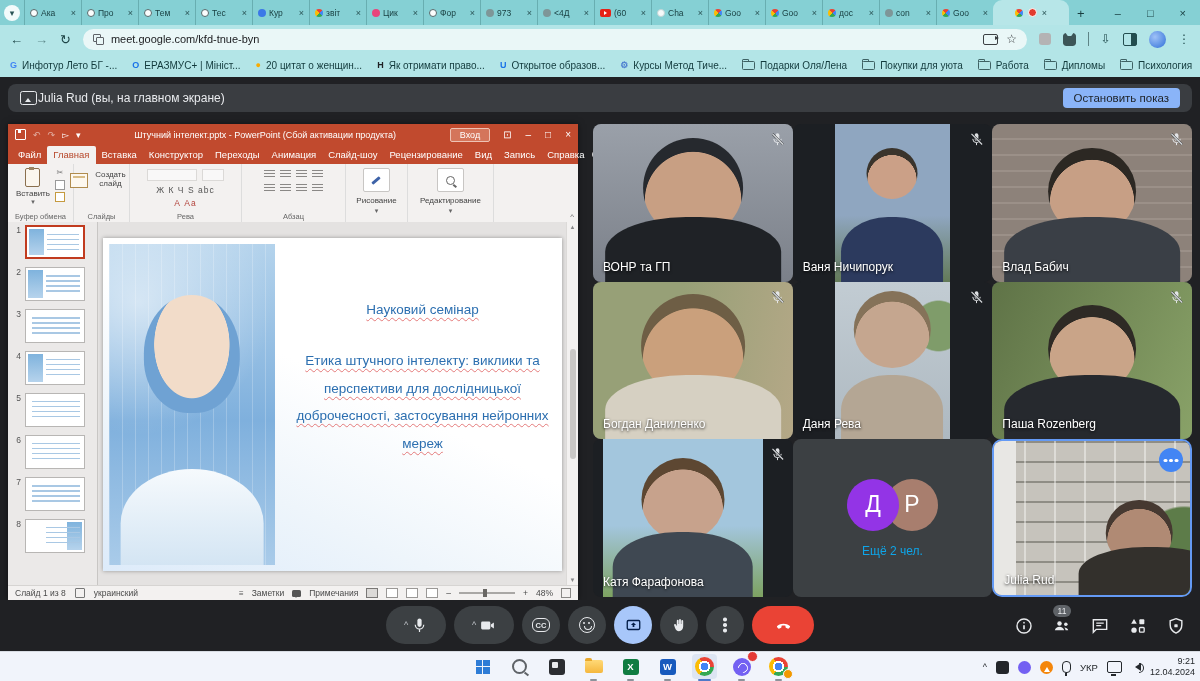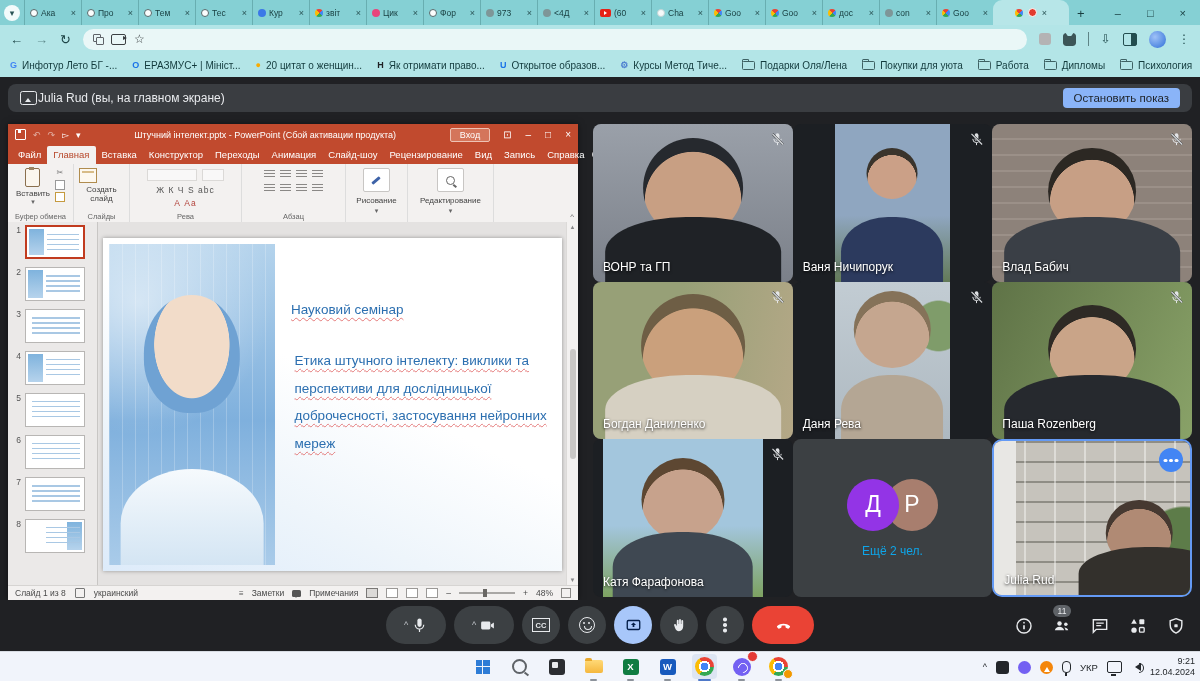--- a/index.html
+++ b/index.html
@@ -114,21 +114,21 @@
   .slidearea{flex:1;background:#e4e2e1;position:relative}
   .slide{position:absolute;left:5px;right:16px;top:16px;bottom:14px;background:linear-gradient(205deg,#ffffff 45%,#eef5fb 72%,#ddebfa);box-shadow:0 0 4px rgba(0,0,0,.35)}
   .simg{position:absolute;left:6px;top:6px;bottom:6px;width:166px;overflow:hidden;
     background:radial-gradient(circle at 18% 18%,rgba(255,255,255,.55),transparent 45%),
     repeating-linear-gradient(90deg,rgba(255,255,255,.22) 0 1px,transparent 1px 13px),
     linear-gradient(180deg,#b4d3ec,#7fb0dd 55%,#a9cbe9)}
   .simg::before{content:"";position:absolute;left:50%;top:16%;width:58%;aspect-ratio:.82;transform:translateX(-50%);border-radius:50% 50% 46% 46%;
     background:radial-gradient(ellipse at 50% 42%,#f2dcc9 0 55%,#6fa2d3 56%)}
   .simg::after{content:"";position:absolute;left:50%;bottom:-4%;width:86%;height:34%;transform:translateX(-50%);border-radius:50% 50% 0 0;
     background:linear-gradient(#f6fafd,#cfe2f2)}
-  .stext{position:absolute;left:188px;right:8px;top:0;bottom:0;color:#2c6fb0}
+  .stext{position:absolute;left:188px;right:8px;top:0;bottom:0;text-align:center;color:#2c6fb0}
   .stitle{margin-top:64px;font-size:13.5px;text-decoration:underline wavy rgba(224,102,102,.85) 1px;text-underline-offset:3px}
   .sbody{margin:30px auto 0;width:256px;font-size:13.5px;line-height:2.05;text-decoration:underline wavy rgba(224,102,102,.85) 1px;text-underline-offset:3px}
   .vscroll{position:absolute;right:0;top:0;bottom:0;width:12px;background:#f3f1f0;border-left:1px solid #dcdad8;display:flex;flex-direction:column;align-items:center;justify-content:space-between;padding:2px 0;box-sizing:border-box;font-size:6px;color:#888}
   .vthumb{width:6px;height:110px;background:#c9c7c5;border-radius:3px}
   .ppt-status{position:absolute;bottom:0;left:0;right:0;height:15px;background:#f3f1f0;border-top:1px solid #d6d4d2;display:flex;align-items:center;gap:9px;padding:0 7px;font-size:8.5px;color:#4a4a4a;box-sizing:border-box}
   .accico{width:8px;height:8px;border:1px solid #777;border-radius:1px}
   .st-right{margin-left:auto;display:flex;align-items:center;gap:8px}
   .noteico{font-size:8px;color:#555}
   .bub{width:9px;height:7px;background:#555;border-radius:1.5px;position:relative}
   .bub::after{content:"";position:absolute;left:2px;bottom:-3px;border:2.5px solid transparent;border-top:3px solid #555}
@@ -183,21 +183,21 @@
   .mleft{position:absolute;left:18px;top:0;height:51px;display:flex;align-items:center;gap:10px;font-size:13px}
   .msep{color:#5f6368}
   .mcode{color:#dadce0}
   .mcenter{position:absolute;left:50%;top:6px;transform:translateX(-50%);display:flex;gap:8px;align-items:center}
   .ctl{height:38px;min-width:38px;border-radius:19px;background:#3c4043;display:flex;align-items:center;justify-content:center}
   .ctl.split{width:60px;gap:2px}
   .ctl.blue{background:#a8c7fa}
   .ctl.red{width:62px;background:#ea4335}
   .chev{font-size:9px;color:#bdc1c6;margin-right:1px}
   .ctl svg{width:17px;height:17px}
-  .ccbox{border:1.6px solid #e8eaed;border-radius:0;font-size:7.5px;font-weight:bold;padding:1.5px 2.5px;color:#e8eaed}
+  .ccbox{border:1.6px solid #e8eaed;border-radius:6px;font-size:7.5px;font-weight:bold;padding:1.5px 2.5px;color:#e8eaed}
   .smile{width:16px;height:16px;border:1.6px solid #e8eaed;border-radius:50%;position:relative;box-sizing:border-box}
   .smile::before{content:"";position:absolute;left:3px;top:4px;width:2px;height:2px;background:#e8eaed;border-radius:50%;box-shadow:5px 0 #e8eaed}
   .smile::after{content:"";position:absolute;left:3.5px;bottom:2.5px;width:6px;height:3px;border:1.4px solid #e8eaed;border-top:none;border-radius:0 0 6px 6px}
   .vdots{width:3.5px;height:3.5px;border-radius:50%;background:#e8eaed;box-shadow:0 -5.5px #e8eaed,0 5.5px #e8eaed}
   .mright{position:absolute;right:12px;top:0;height:51px;display:flex;align-items:center;gap:14px}
   .mr{position:relative;width:24px;height:24px;display:flex;align-items:center;justify-content:center}
   .mr svg{width:20px;height:20px}
   .pbadge{position:absolute;top:-9px;left:50%;transform:translateX(-50%);background:#5f6368;color:#e8eaed;font-size:8.5px;border-radius:8px;padding:1px 4.5px}
 
   
@@ -344,20 +344,21 @@
       <span>×</span>
     </div>
   </div>
 
   <div class="toolbar">
     <span class="nav">←</span>
     <span class="nav dim">→</span>
     <span class="nav">↻</span>
     <div class="urlpill">
       <i class="siteico"></i>
+      <span class="url">meet.google.com/kfd-tnue-byn</span>
       <i class="capico"></i>
       <span class="star">☆</span>
     </div>
     <i class="extico"></i>
     <i class="puzzle"></i>
     <i class="tdiv"></i>
     <span class="dl">⇩</span>
     <i class="sidep"></i>
     <i class="avat"></i>
     <span class="kebab">⋮</span>
@@ -466,21 +467,21 @@
           </div>
           <div class="mcol">
             <span>✂</span>
             <i class="msq"></i>
             <i class="msq" style="border-color:#c59a3f"></i>
           </div>
         </div>
         <span class="rlab">Буфер обмена</span>
       </div>
       <div class="rg" style="width:56px">
-        <div style="display:flex;flex-direction:column;align-items:flex-start">
+        <div style="display:flex;flex-direction:row;align-items:flex-end">
           <i class="nslide"></i>
           <span class="bigl" style="width:46px">Создать слайд</span>
         </div>
         <span class="rlab">Слайды</span>
       </div>
       <div class="rg" style="width:112px">
         <div class="rrow" style="margin-top:1px">
             <i class="fbox"></i>
             <i class="fbox sm"></i>
           </div>

